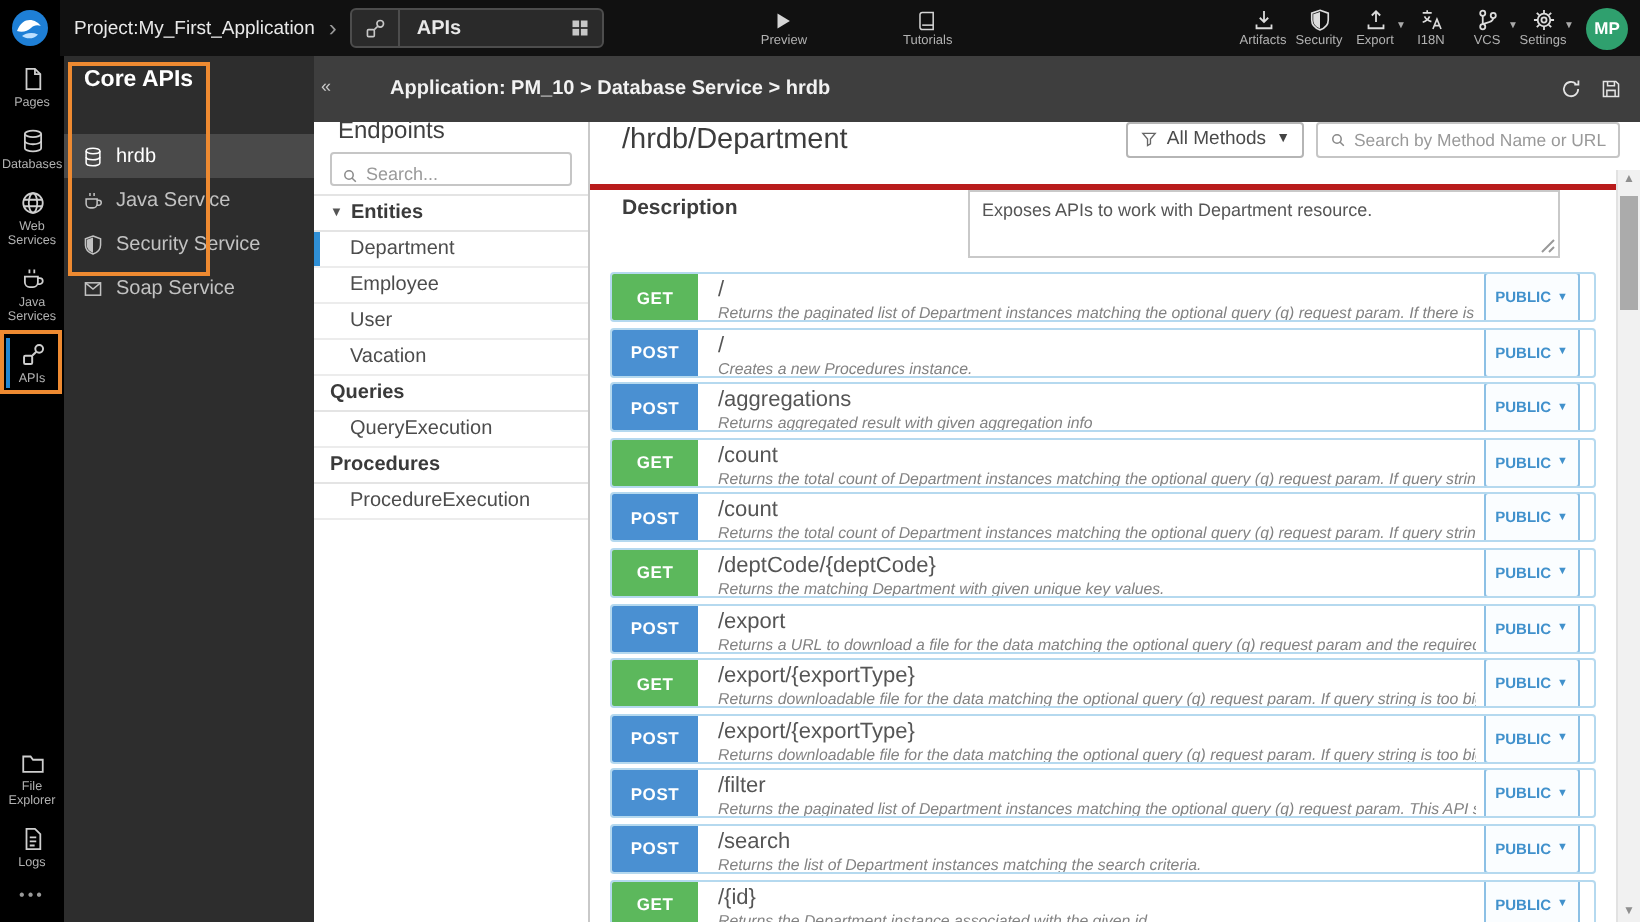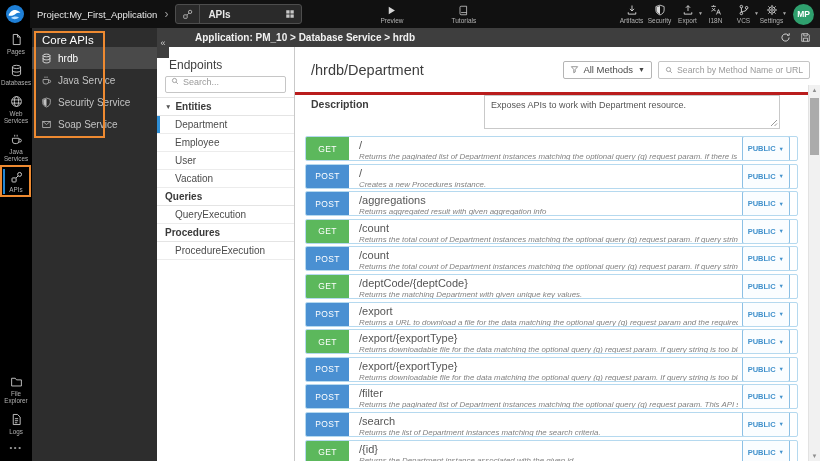--- a/index.html
+++ b/index.html
@@ -33,35 +33,35 @@
 .lb-item .ic{width:13px;height:13px}
 .lb-item .lbl{font-size:6.3px;line-height:7px;color:#b2b2b2;text-align:center;margin-top:2px;width:30px}
 .lb-item .selbar{display:none}
 .lb-item.selected .selbar{display:block;position:absolute;left:2.5px;top:3px;bottom:3px;width:2.5px;background:#2286d3}
 .lb-item .ann{display:none}
 .lb-item.annotated .ann{display:block;position:absolute;left:0;right:1px;top:-1px;bottom:0;border:2px solid #ee8a31;pointer-events:none}
 .lb-spacer{flex:1}
 .lb-dots{color:#9a9a9a;font-size:8px;text-align:center;letter-spacing:1.5px;padding:4px 0 9px}
 
 .coreapis{position:absolute;left:32px;top:28px;width:125px;bottom:0;background:#2d2d2d;z-index:5}
-.ca-title{color:#fff;font-size:11.5px;line-height:13px;font-weight:normal;padding:6px 0 0 10px}
+.ca-title{color:#fff;font-size:11.5px;line-height:13px;font-weight:bold;padding:6px 0 20px 10px}
 .ca-item{height:22px;display:flex;align-items:center;padding:0 9px;color:#c2c2c2;font-size:10px;white-space:nowrap}
 .ca-item .ic{width:11px;height:11px;margin-right:6px;flex-shrink:0}
 .ca-item.selected{background:#4a4a4a;color:#fff}
 .ca-ann{position:absolute;left:2px;top:3px;width:71px;height:107px;border:2.5px solid #ee8a31;pointer-events:none}
 
-.breadcrumb{position:absolute;left:157px;top:28px;right:0;height:19px;background:#3e3e3e;display:flex;align-items:center;z-index:4}
+.breadcrumb{position:absolute;left:157px;top:28px;right:0;height:33px;background:#3e3e3e;display:flex;align-items:center;z-index:4}
 .bc-text{color:#f2f2f2;font-size:10px;font-weight:bold;margin-left:38px;white-space:nowrap}
 .bc-icons{margin-left:auto;display:flex;align-items:center;gap:9px;margin-right:9px;color:#e3e3e3}
 .bc-icons .ic{width:11px;height:11px}
 .collapse-tab{position:absolute;left:157px;top:28px;width:12px;height:30px;background:#3e3e3e;color:#ccc;font-size:9px;display:flex;align-items:center;justify-content:center;z-index:6}
 
 .endpoints{position:absolute;left:157px;top:47px;width:138px;bottom:0;background:#fff;border-right:1px solid #c9c9c9;z-index:3}
 .ep-title{font-size:12px;line-height:13px;color:#3f3f3f;padding:12px 0 4px 12px}
-.ep-search{margin:0 8px 4px;height:17px;border:1px solid #c6c6c6;border-radius:2px;display:flex;align-items:flex-start;padding:0 5px}
+.ep-search{margin:0 8px 4px;height:17px;border:1px solid #c6c6c6;border-radius:2px;display:flex;align-items:flex-end;padding:0 5px}
 .ep-search .ic{width:8px;height:8px;margin-right:4px;color:#8a8a8a;flex-shrink:0}
 .ep-search input{border:none;outline:none;flex:1;font-size:9px;font-family:inherit;color:#555;min-width:0;background:transparent}
 .ep-search input::placeholder{color:#9a9a9a}
 .ep-list{border-top:1px solid #e4e4e4}
 .ep-sec-h{height:18px;display:flex;align-items:center;padding-left:8px;font-size:10px;font-weight:bold;color:#3a3a3a;border-bottom:1px solid #e4e4e4}
 .ep-sec-h .caret{font-size:6.5px;margin-right:4px;color:#555}
 .ep-item{height:18px;display:flex;align-items:center;padding-left:18px;font-size:10px;color:#4c4c4c;border-bottom:1px solid #ececec;position:relative}
 .ep-item.selected::before{content:"";position:absolute;left:0;top:0;bottom:0;width:3px;background:#2f8fd6}
 
 .main{position:absolute;left:295px;top:47px;right:0;bottom:0;background:#fff}
@@ -73,21 +73,21 @@
 .msearch{width:152px;height:18px;border:1px solid #c5c5c5;border-radius:2px;display:flex;align-items:center;padding:0 6px;margin-right:10px;flex-shrink:0}
 .msearch .ic{width:8px;height:8px;margin-right:4px;color:#888;flex-shrink:0}
 .msearch input{border:0;outline:0;flex:1;font-size:8.7px;color:#555;font-family:inherit;min-width:0;background:transparent}
 .msearch input::placeholder{color:#999}
 .content{position:absolute;left:0;top:38px;right:12px;bottom:0;overflow:hidden}
 .desc-row{display:flex;margin-top:10px}
 .desc-label{width:189px;padding-left:16px;font-size:10.5px;font-weight:bold;color:#3d3d3d;padding-top:3px}
 .desc-box{width:296px;height:34px;border:1px solid #c9c9c9;border-radius:0;font-size:9px;color:#555;padding:4px 6px;position:relative;background:#fff}
 .rows{margin:7px 10px 0}
 .api-row{height:25px;border:1px solid #b5d9ef;border-radius:2px;margin-bottom:2.6px;display:flex;align-items:stretch;overflow:hidden;background:#fff}
-.badge{width:43px;flex-shrink:0;display:flex;align-items:center;justify-content:center;color:#fff;font-size:8.5px;font-weight:normal;letter-spacing:.3px}
+.badge{width:43px;flex-shrink:0;display:flex;align-items:center;justify-content:center;color:#fff;font-size:8.5px;font-weight:bold;letter-spacing:.3px}
 .badge.m-get{background:#5cb85c}
 .badge.m-post{background:#4a90d2}
 .rowtext{flex:1;min-width:0;padding:3px 0 0 10px;overflow:hidden}
 .rpath{font-size:11px;color:#555;line-height:11px;white-space:nowrap}
 .rdesc{font-size:7.9px;font-style:italic;color:#828282;line-height:9px;white-space:nowrap;overflow:hidden;margin-top:1px}
 .pub{align-self:center;margin:0 7px 0 4px;height:15px;border:1px solid #8cc0e5;border-radius:2px;background:#fafdff;color:#4191cc;font-size:7.5px;font-weight:bold;display:flex;align-items:center;padding:12px 5px;flex-shrink:0;white-space:nowrap}
 .pub .caret{margin-left:3px;font-size:5.5px}
 .vscroll{position:absolute;right:0;top:38px;bottom:0;width:12px;background:#f1f1f1;border-left:1px solid #e2e2e2}
 .vscroll .up{position:absolute;top:2px;left:0;right:0;text-align:center;font-size:6px;color:#8f8f8f}
 .vscroll .down{position:absolute;bottom:2px;left:0;right:0;text-align:center;font-size:6px;color:#8f8f8f}

